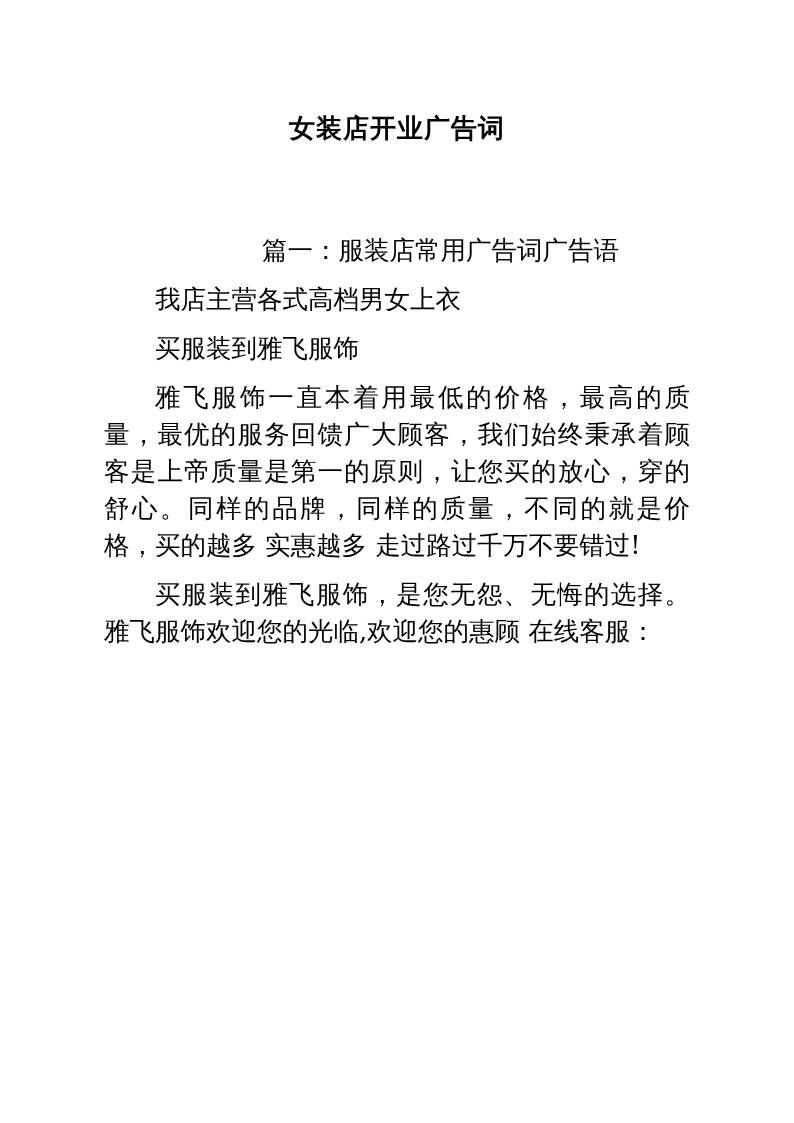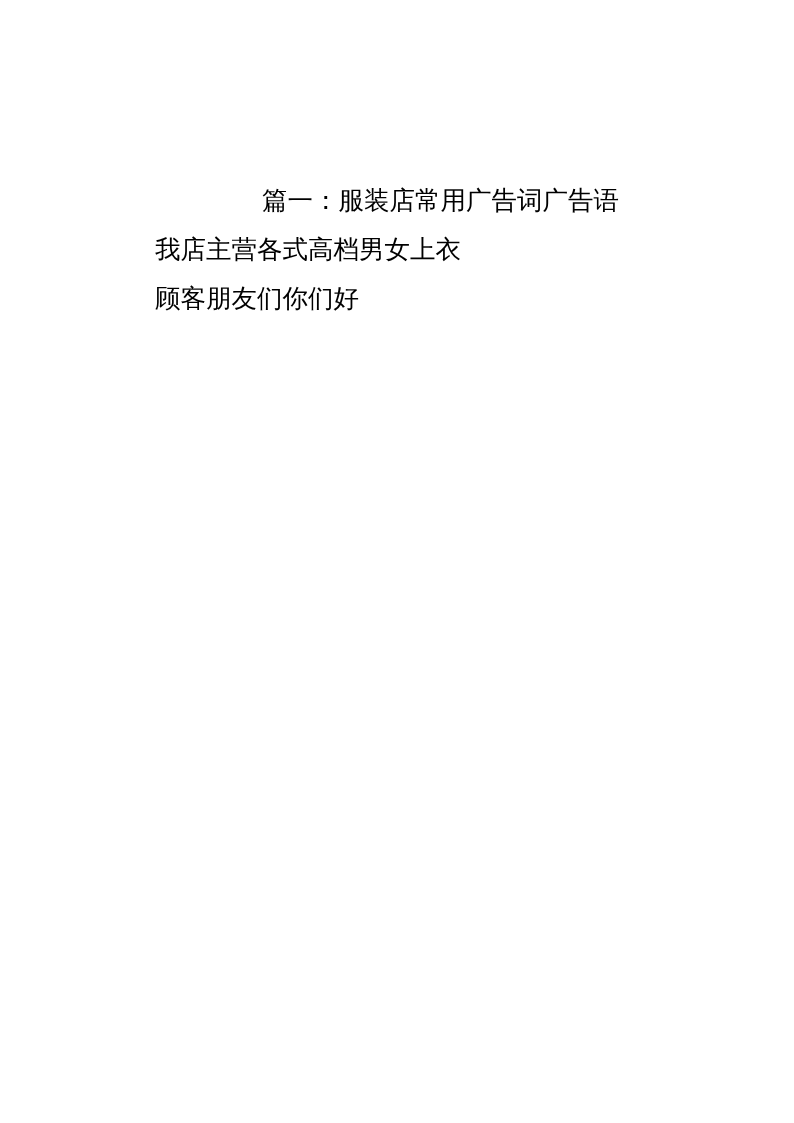--- a/index.html
+++ b/index.html
@@ -47,20 +47,23 @@
   }
   .indent-6 {
     text-indent: 6.2em;
   }
 </style>
 </head>
 <body>
 
 <div class="page">
 
+  <h1 class="doc-title">女装店开业广告词</h1>
 
   <div class="body-block">
     <p class="para indent-6">篇一：服装店常用广告词广告语</p>
     <p class="para indent-2">我店主营各式高档男女上衣</p>
-    <p class="para indent-2">顾客朋友们你们好</p>
+    <p class="para indent-2">买服装到雅飞服饰</p>
+    <p class="para indent-2">雅飞服饰一直本着用最低的价格，最高的质量，最优的服务回馈广大顾客，我们始终秉承着顾客是上帝质量是第一的原则，让您买的放心，穿的舒心。同样的品牌，同样的质量，不同的就是价格，买的越多 实惠越多 走过路过千万不要错过!</p>
+    <p class="para indent-2">买服装到雅飞服饰，是您无怨、无悔的选择。雅飞服饰欢迎您的光临,欢迎您的惠顾 在线客服：</p>
   </div>
 
 </div>
 
 </body></html>

